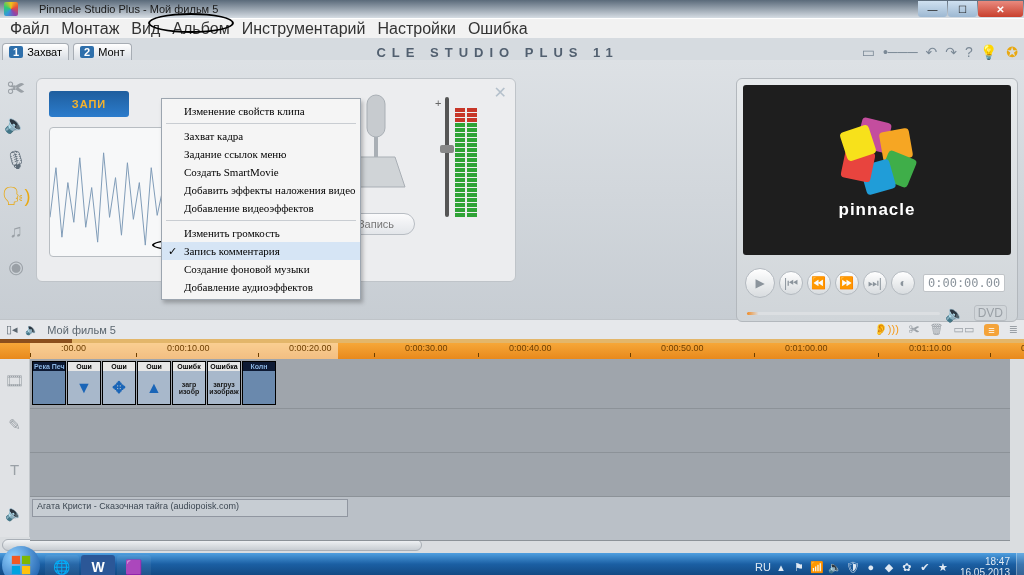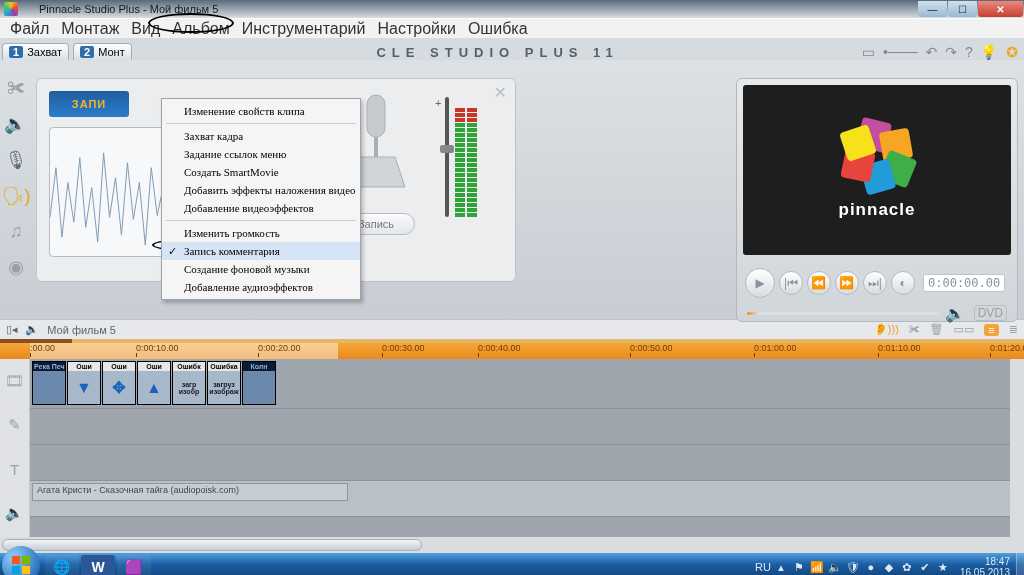--- a/index.html
+++ b/index.html
@@ -75,30 +75,30 @@
 
 
 .tl-header{height:20px;background:#e6e8eb;border-top:1px solid #bfc4c9;display:flex;align-items:center;font-size:11px;color:#5c6770;padding:0 6px;gap:8px;}
 .tl-header .proj{display:flex;align-items:center;gap:4px;}
 .tl-header .r-icons{margin-left:auto;display:flex;gap:10px;align-items:center;color:#9aa0a6;}
 .tl-header .speaker{color:#f49a1a;}
 .diskbar{height:4px;background:linear-gradient(to right,#8b4f1c 0 7%,#e3b66a 7% 100%);}
 
 
 .ruler{height:16px;background:linear-gradient(#f6a738,#e8891c);position:relative;font-size:9px;}
-.ruler .tick{position:absolute;top:0;color:#6d3e00;}
+.ruler .tick{position:absolute;top:0;color:#6d3e00;padding-left:31px;}
 .ruler .tick::before{content:"";position:absolute;left:0;bottom:-4px;width:1px;height:4px;background:#6d3e00;}
 .ruler .range{position:absolute;top:0;height:100%;background:rgba(255,255,255,.45);}
 
 
 .tracks-wrap{display:flex;height:178px;}
 .track-icons{width:30px;background:#e0e2e5;border-right:1px solid #c4c8cc;display:flex;flex-direction:column;align-items:center;color:#9aa0a6;font-size:15px;}
 .track-icons div{flex:0 0 44px;display:flex;align-items:center;justify-content:center;}
 .tracks{flex:1;background:#9fa5ac;position:relative;}
-.track{height:36px;border-bottom:1px solid #8c9298;position:relative;}
+.track{height:44px;border-bottom:1px solid #8c9298;position:relative;}
 .trk-vid{height:50px;}
 .track.music{background:#bac0c7;}
 .clips{display:flex;position:absolute;left:2px;top:2px;height:44px;}
 .clip{width:34px;height:44px;border:1px solid #000;margin-right:1px;display:flex;flex-direction:column;font-size:7px;font-weight:bold;text-align:center;color:#1a1a1a;}
 .clip .top{background:#0d1a34;color:#8bb5e2;font-size:7px;padding:1px;overflow:hidden;white-space:nowrap;}
 .clip .body{flex:1;background:#6a89ad;display:flex;align-items:center;justify-content:center;}
 .clip .arrow{font-size:16px;color:#1a65b7;}
 .clip.err .top{background:#e6e6e6;color:#000;}
 .clip.err .body{background:#a8b8cb;}
 .audio-clip{position:absolute;left:2px;top:2px;right:662px;height:18px;background:#c7cdd3;border:1px solid #9096a0;font-size:9px;padding:1px 4px;color:#3c4752;}
@@ -306,21 +306,21 @@
     <span>≣</span>
   </div>
 </div>
 <div class="diskbar"></div>
 
 <div class="ruler">
   <div class="range" style="left:30px;width:308px"></div>
   <span class="tick" style="left:30px">:00.00</span>
   <span class="tick" style="left:136px">0:00:10.00</span>
   <span class="tick" style="left:258px">0:00:20.00</span>
-  <span class="tick" style="left:382px">0:00:30.00</span>
+  <span class="tick" style="left:374px">0:00:30.00</span>
   <span class="tick" style="left:478px">0:00:40.00</span>
   <span class="tick" style="left:630px">0:00:50.00</span>
   <span class="tick" style="left:754px">0:01:00.00</span>
   <span class="tick" style="left:878px">0:01:10.00</span>
   <span class="tick" style="left:990px">0:01:20.00</span>
 </div>
 
 <div class="tracks-wrap">
   <div class="track-icons">
     <div>🎞</div>

